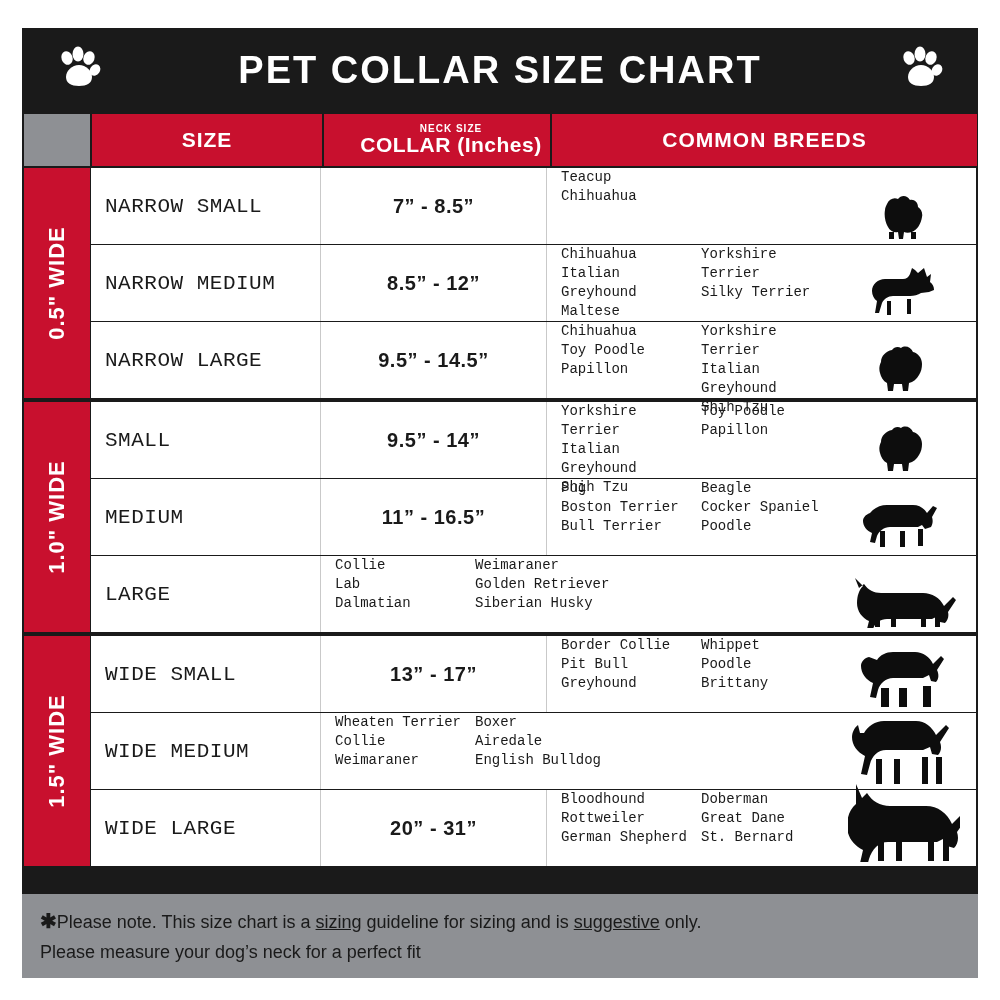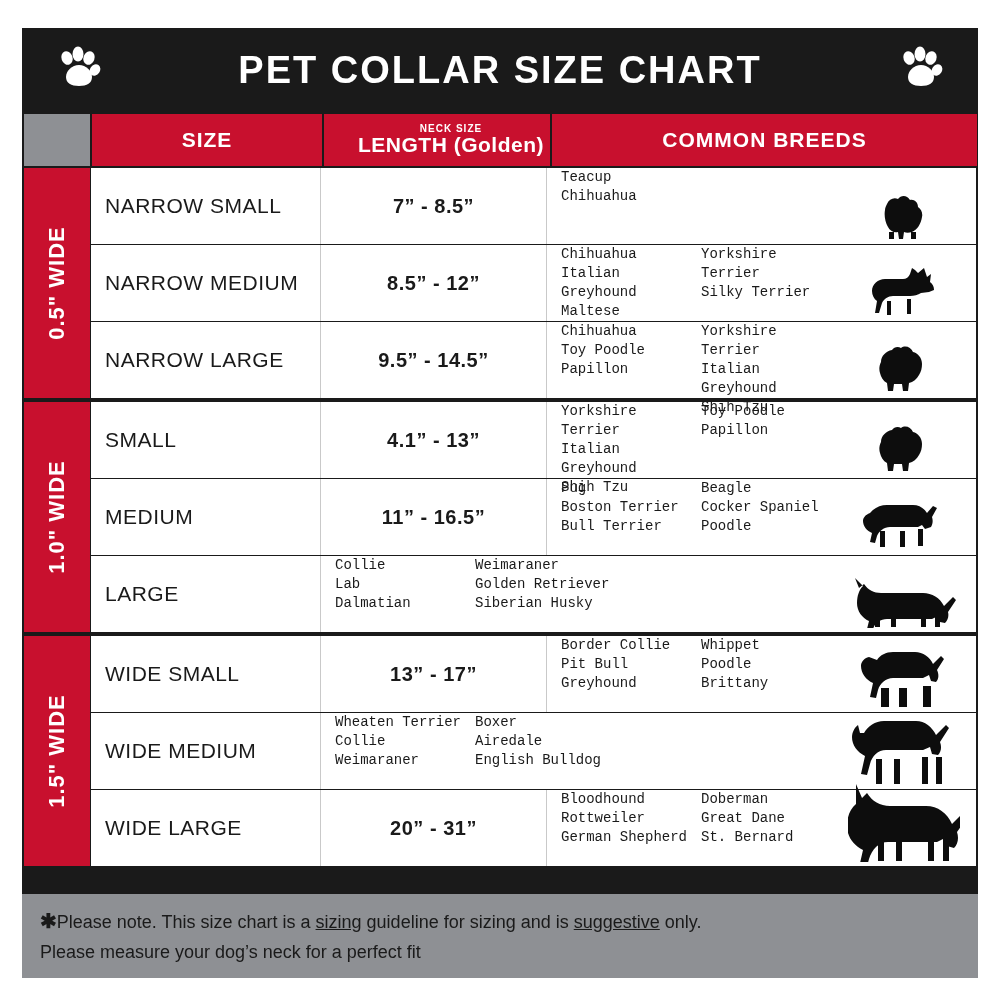--- a/index.html
+++ b/index.html
@@ -125,20 +125,21 @@
   .row:last-child { margin-bottom: 0; }
   .cell-size {
     width: 230px;
     display: flex;
     align-items: center;
     padding-left: 14px;
     font-size: 21px;
     letter-spacing: 0.5px;
     color: #1a1a1a;
     border-right: 1px solid #c9c9c9;
+    font-family: Liberation Mono, monospace;
   }
   .cell-length {
     width: 226px;
     display: flex;
     align-items: center;
     justify-content: center;
     font-size: 20px;
     font-weight: bold;
     color: #1a1a1a;
     letter-spacing: 0.5px;
@@ -214,21 +215,21 @@
       </div>
     </div>
 
     <div class="table">
 
       <div class="thead">
         <div class="th-corner"></div>
         <div class="th size">SIZE</div>
         <div class="th length">
           <div class="neck-small">NECK SIZE</div>
-          <div class="len-main">LENGTH (Golden)</div>
+          <div class="len-main">COLLAR (Inches)</div>
         </div>
         <div class="th breeds">COMMON BREEDS</div>
       </div>
 
       <div id="groups">
           <div class="group">
             <div class="group-label">
               <span>0.5" WIDE</span>
             </div>
             <div class="rows">
@@ -303,21 +304,21 @@
               </div>
             </div>
           </div>
           <div class="group">
             <div class="group-label">
               <span>1.0" WIDE</span>
             </div>
             <div class="rows">
               <div class="row">
                 <div class="cell-size">SMALL</div>
-                <div class="cell-length">4.1” - 13”</div>
+                <div class="cell-length">9.5” - 14”</div>
                 <div class="cell-breeds">
                   <div class="breed-cols">
                     <div class="breed-col">
                       <div>Yorkshire Terrier</div>
                       <div>Italian Greyhound</div>
                       <div>Shih Tzu</div>
                     </div>
                     <div class="breed-col">
                       <div>Toy Poodle</div>
                       <div>Papillon</div>

